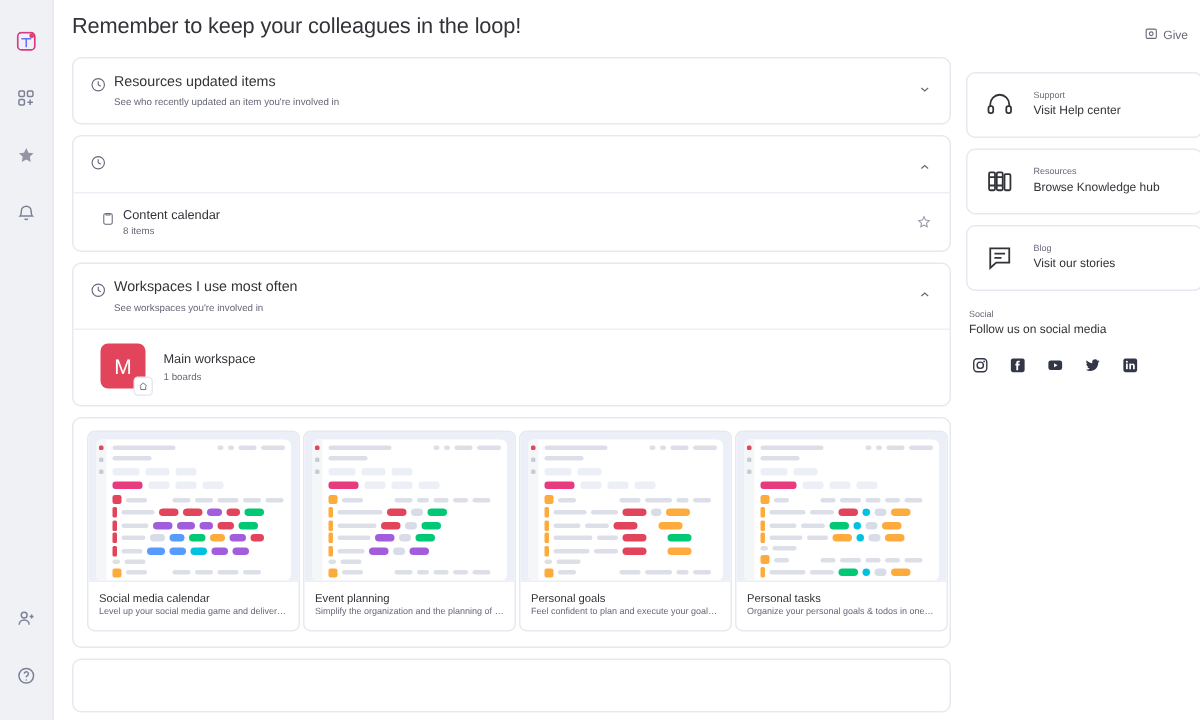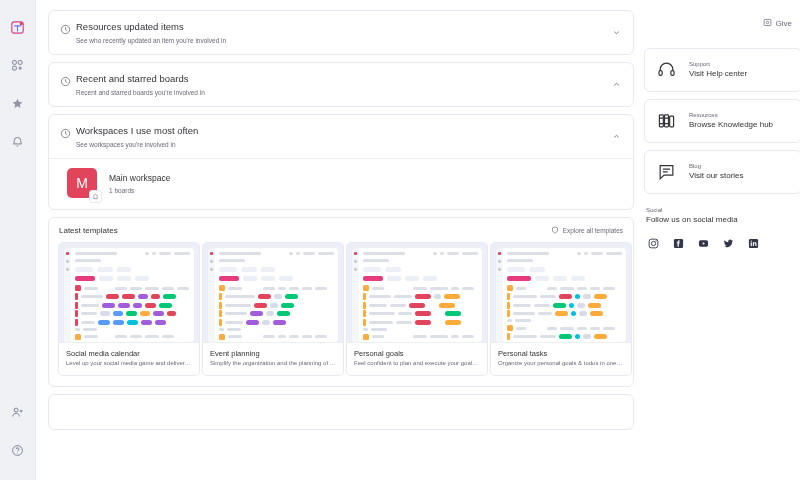--- a/index.html
+++ b/index.html
@@ -217,20 +217,21 @@
             <circle cx="8" cy="8" r="2.2"></circle>
           </svg>
       </span>
       <span>Give</span>
     </div>
 
     <div class="inner">
 
       <div class="main-col">
 
+        <div class="greet-title">Remember to keep your colleagues in the loop!</div>
 
         <div class="card">
           <div class="row-head">
             <div class="row-ico">
               <svg width="11" height="11" viewBox="0 0 16 16" fill="none" stroke="#676879" stroke-width="1.1">
                   <circle cx="8" cy="8" r="6"></circle>
                   <path d="M8 4.6V8l2.4 1.5"></path>
                 </svg>
             </div>
             <div class="row-texts">
@@ -246,27 +247,40 @@
         </div>
 
         <div class="card">
           <div class="row-head">
             <div class="row-ico">
               <svg width="11" height="11" viewBox="0 0 16 16" fill="none" stroke="#676879" stroke-width="1.1">
                   <circle cx="8" cy="8" r="6"></circle>
                   <path d="M8 4.6V8l2.4 1.5"></path>
                 </svg>
             </div>
-            <div class="row-texts">
-              <div class="row-title">Recent and starred boards</div>
-              <div class="row-desc">Recent and starred boards you're involved in</div>
-            </div>
             <div class="chev">
               <svg width="9" height="9" viewBox="0 0 16 16" fill="none" stroke="#676879" stroke-width="1.5">
                   <path d="M4 9.5L8 6l4 3.5"></path>
+                </svg>
+            </div>
+          </div>
+          <div class="sub-row">
+            <div class="sub-ico">
+              <svg width="10" height="10" viewBox="0 0 16 16" fill="none" stroke="#676879" stroke-width="1.1">
+                  <rect x="3.5" y="2.5" width="9" height="11" rx="1.4"></rect>
+                  <path d="M6 2.2h4v1.6H6z" fill="#fff"></path>
+                </svg>
+            </div>
+            <div>
+              <div class="sub-title">Content calendar</div>
+              <div class="sub-desc">8 items</div>
+            </div>
+            <div class="star">
+              <svg width="10" height="10" viewBox="0 0 16 16" fill="none" stroke="#9395a5" stroke-width="1.1">
+                  <path d="M8 2.4l1.7 3.6 3.9.5-2.9 2.7.7 3.9L8 11.2l-3.4 1.9.7-3.9-2.9-2.7 3.9-.5z"></path>
                 </svg>
             </div>
           </div>
         </div>
 
         <div class="card">
           <div class="row-head">
             <div class="row-ico">
               <svg width="11" height="11" viewBox="0 0 16 16" fill="none" stroke="#676879" stroke-width="1.1">
                   <circle cx="8" cy="8" r="6"></circle>
@@ -294,31 +308,20 @@
               </span>
             </div>
             <div class="ws-texts">
               <div class="ws-name">Main workspace</div>
               <div class="ws-count">1 boards</div>
             </div>
           </div>
         </div>
 
         <div class="tpl-card">
-          <div class="tpl-head">
-            <div class="tpl-head-title">Latest templates</div>
-            <div class="tpl-explore">
-              <span>
-                <svg width="8" height="8" viewBox="0 0 16 16" fill="none" stroke="#676879" stroke-width="1.3">
-                    <path d="M8 2l5 1.8v4.4c0 3.1-2.3 5-5 5.8-2.7-.8-5-2.7-5-5.8V3.8z"></path>
-                  </svg>
-              </span>
-              <span>Explore all templates</span>
-            </div>
-          </div>
 
           <div class="tpl-grid">
 
             <div class="tpl-item">
               <div class="tpl-thumb">
                 <div class="mini">
                   <div class="mini-rail">
                     <div class="mini-dot" style="background:#e2445c"></div>
                       <div class="mini-dot"></div>
                       <div class="mini-dot"></div>

